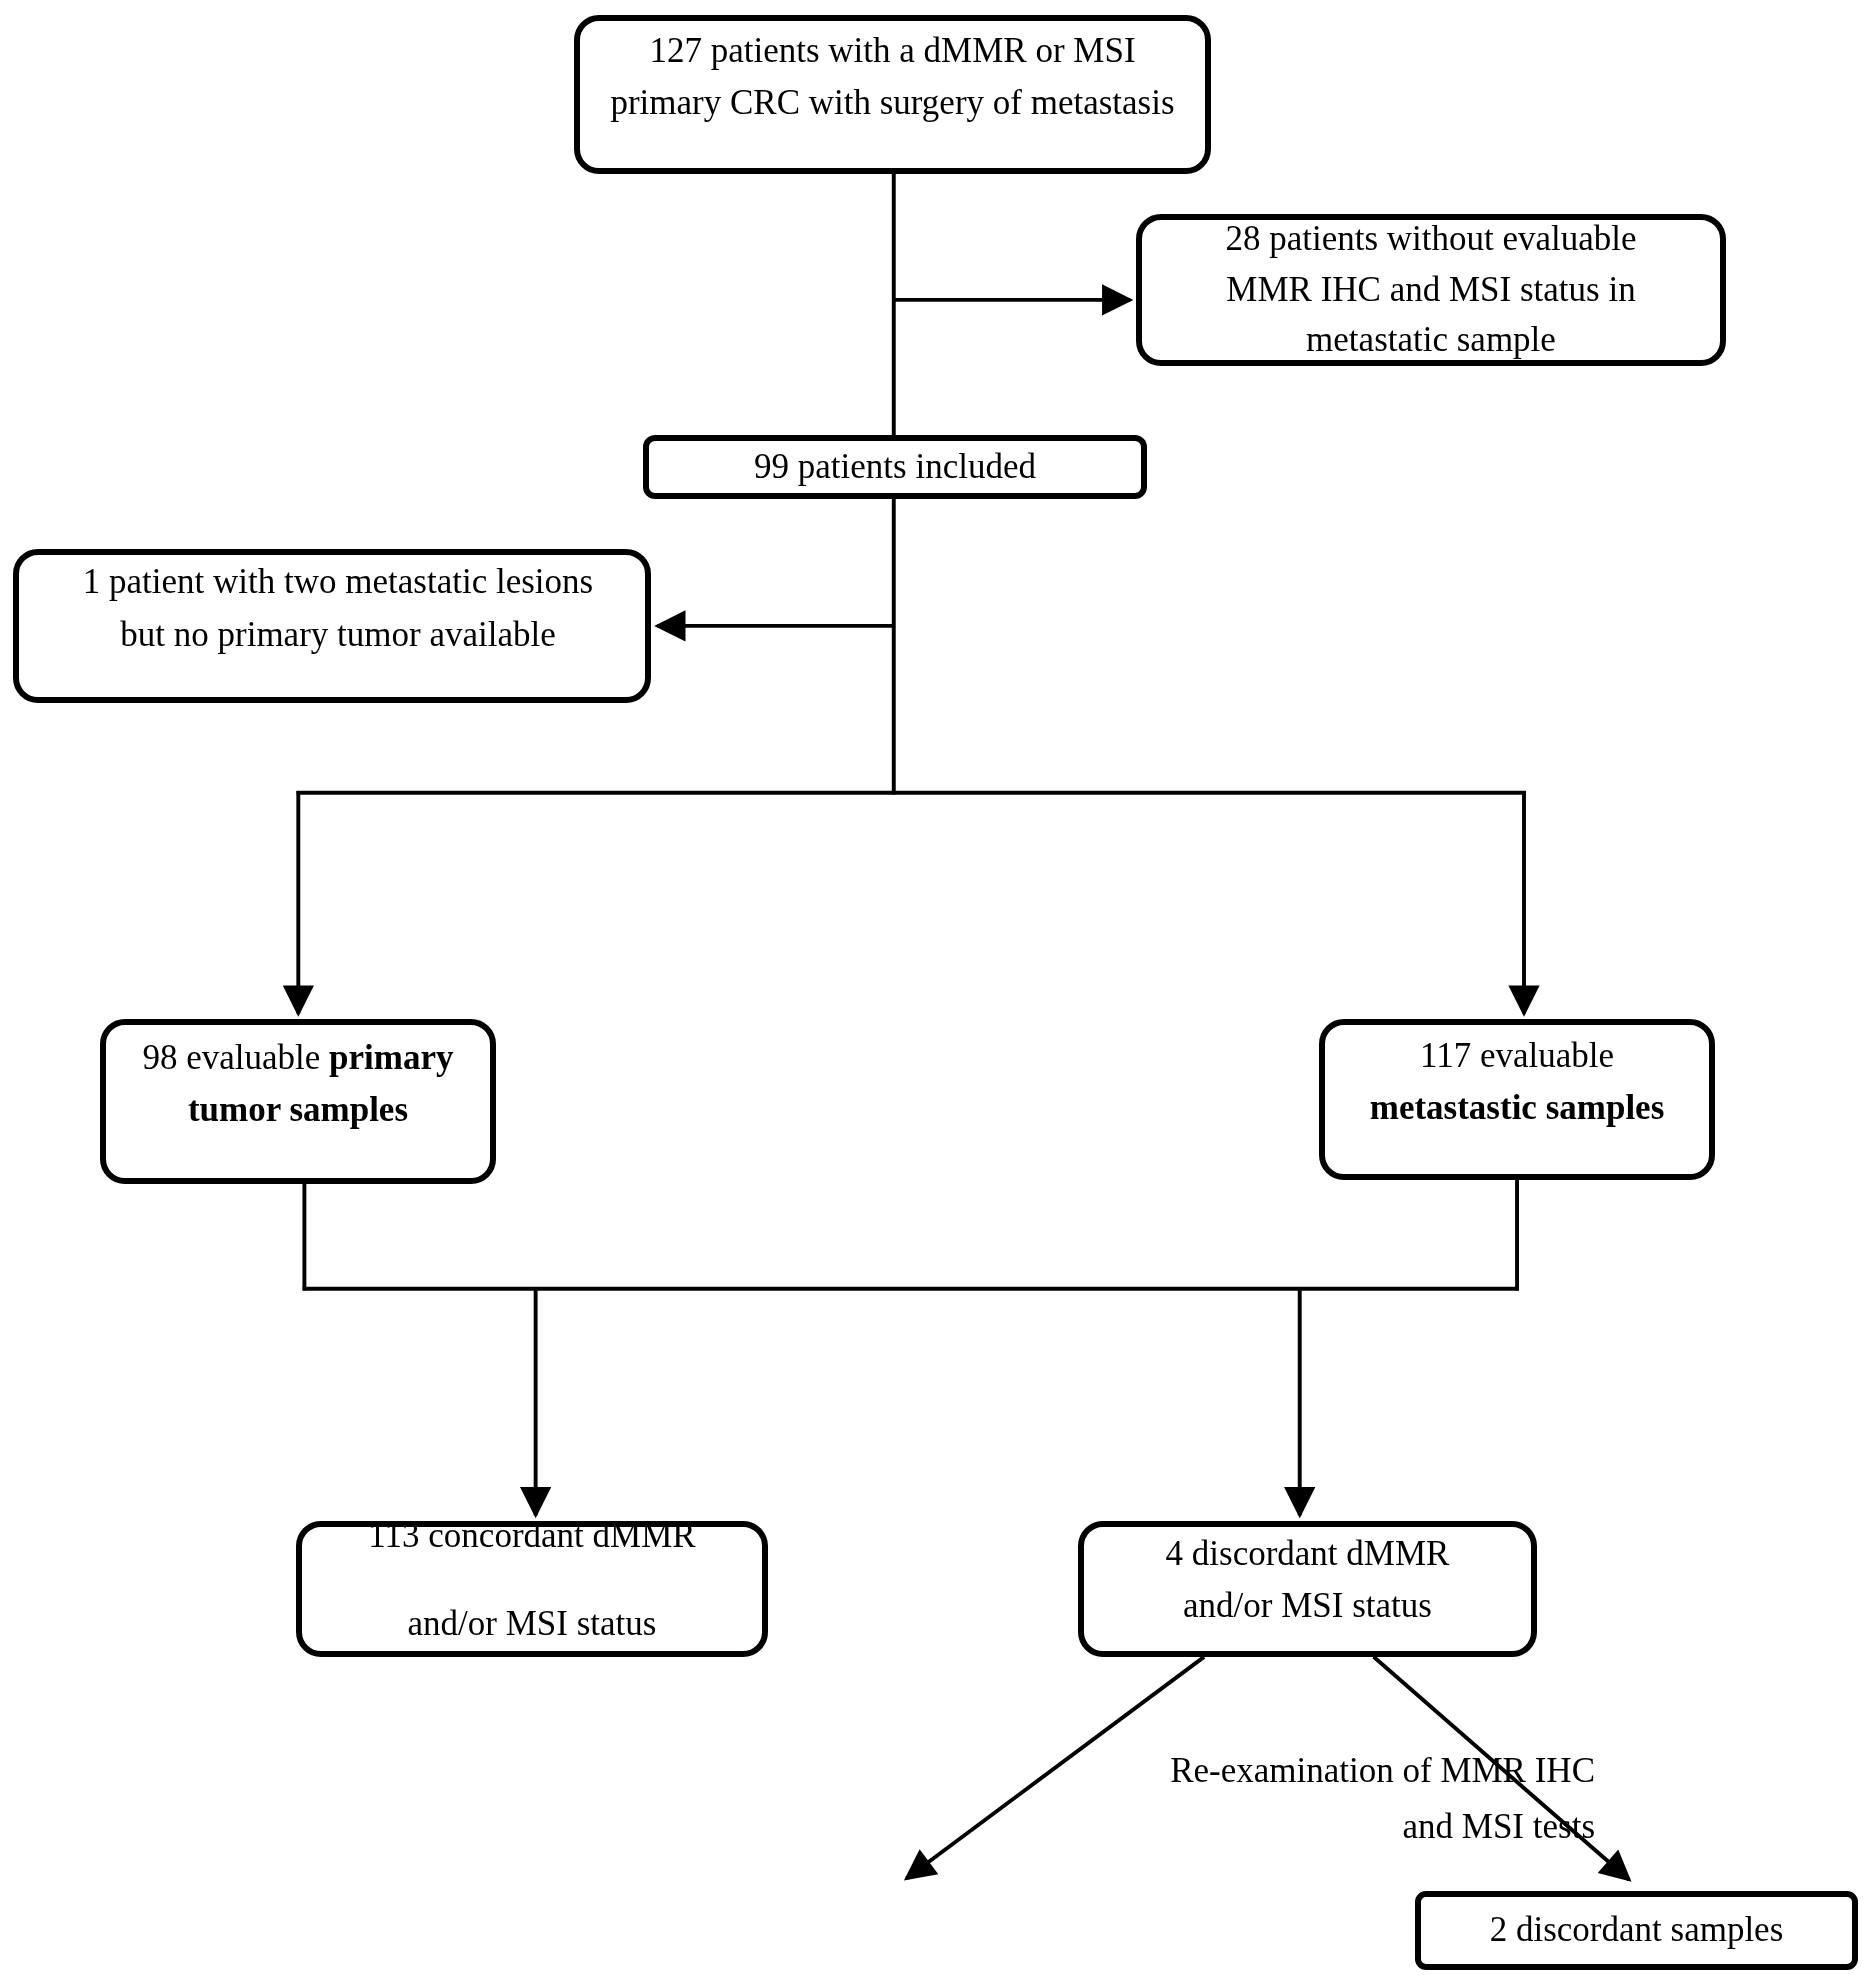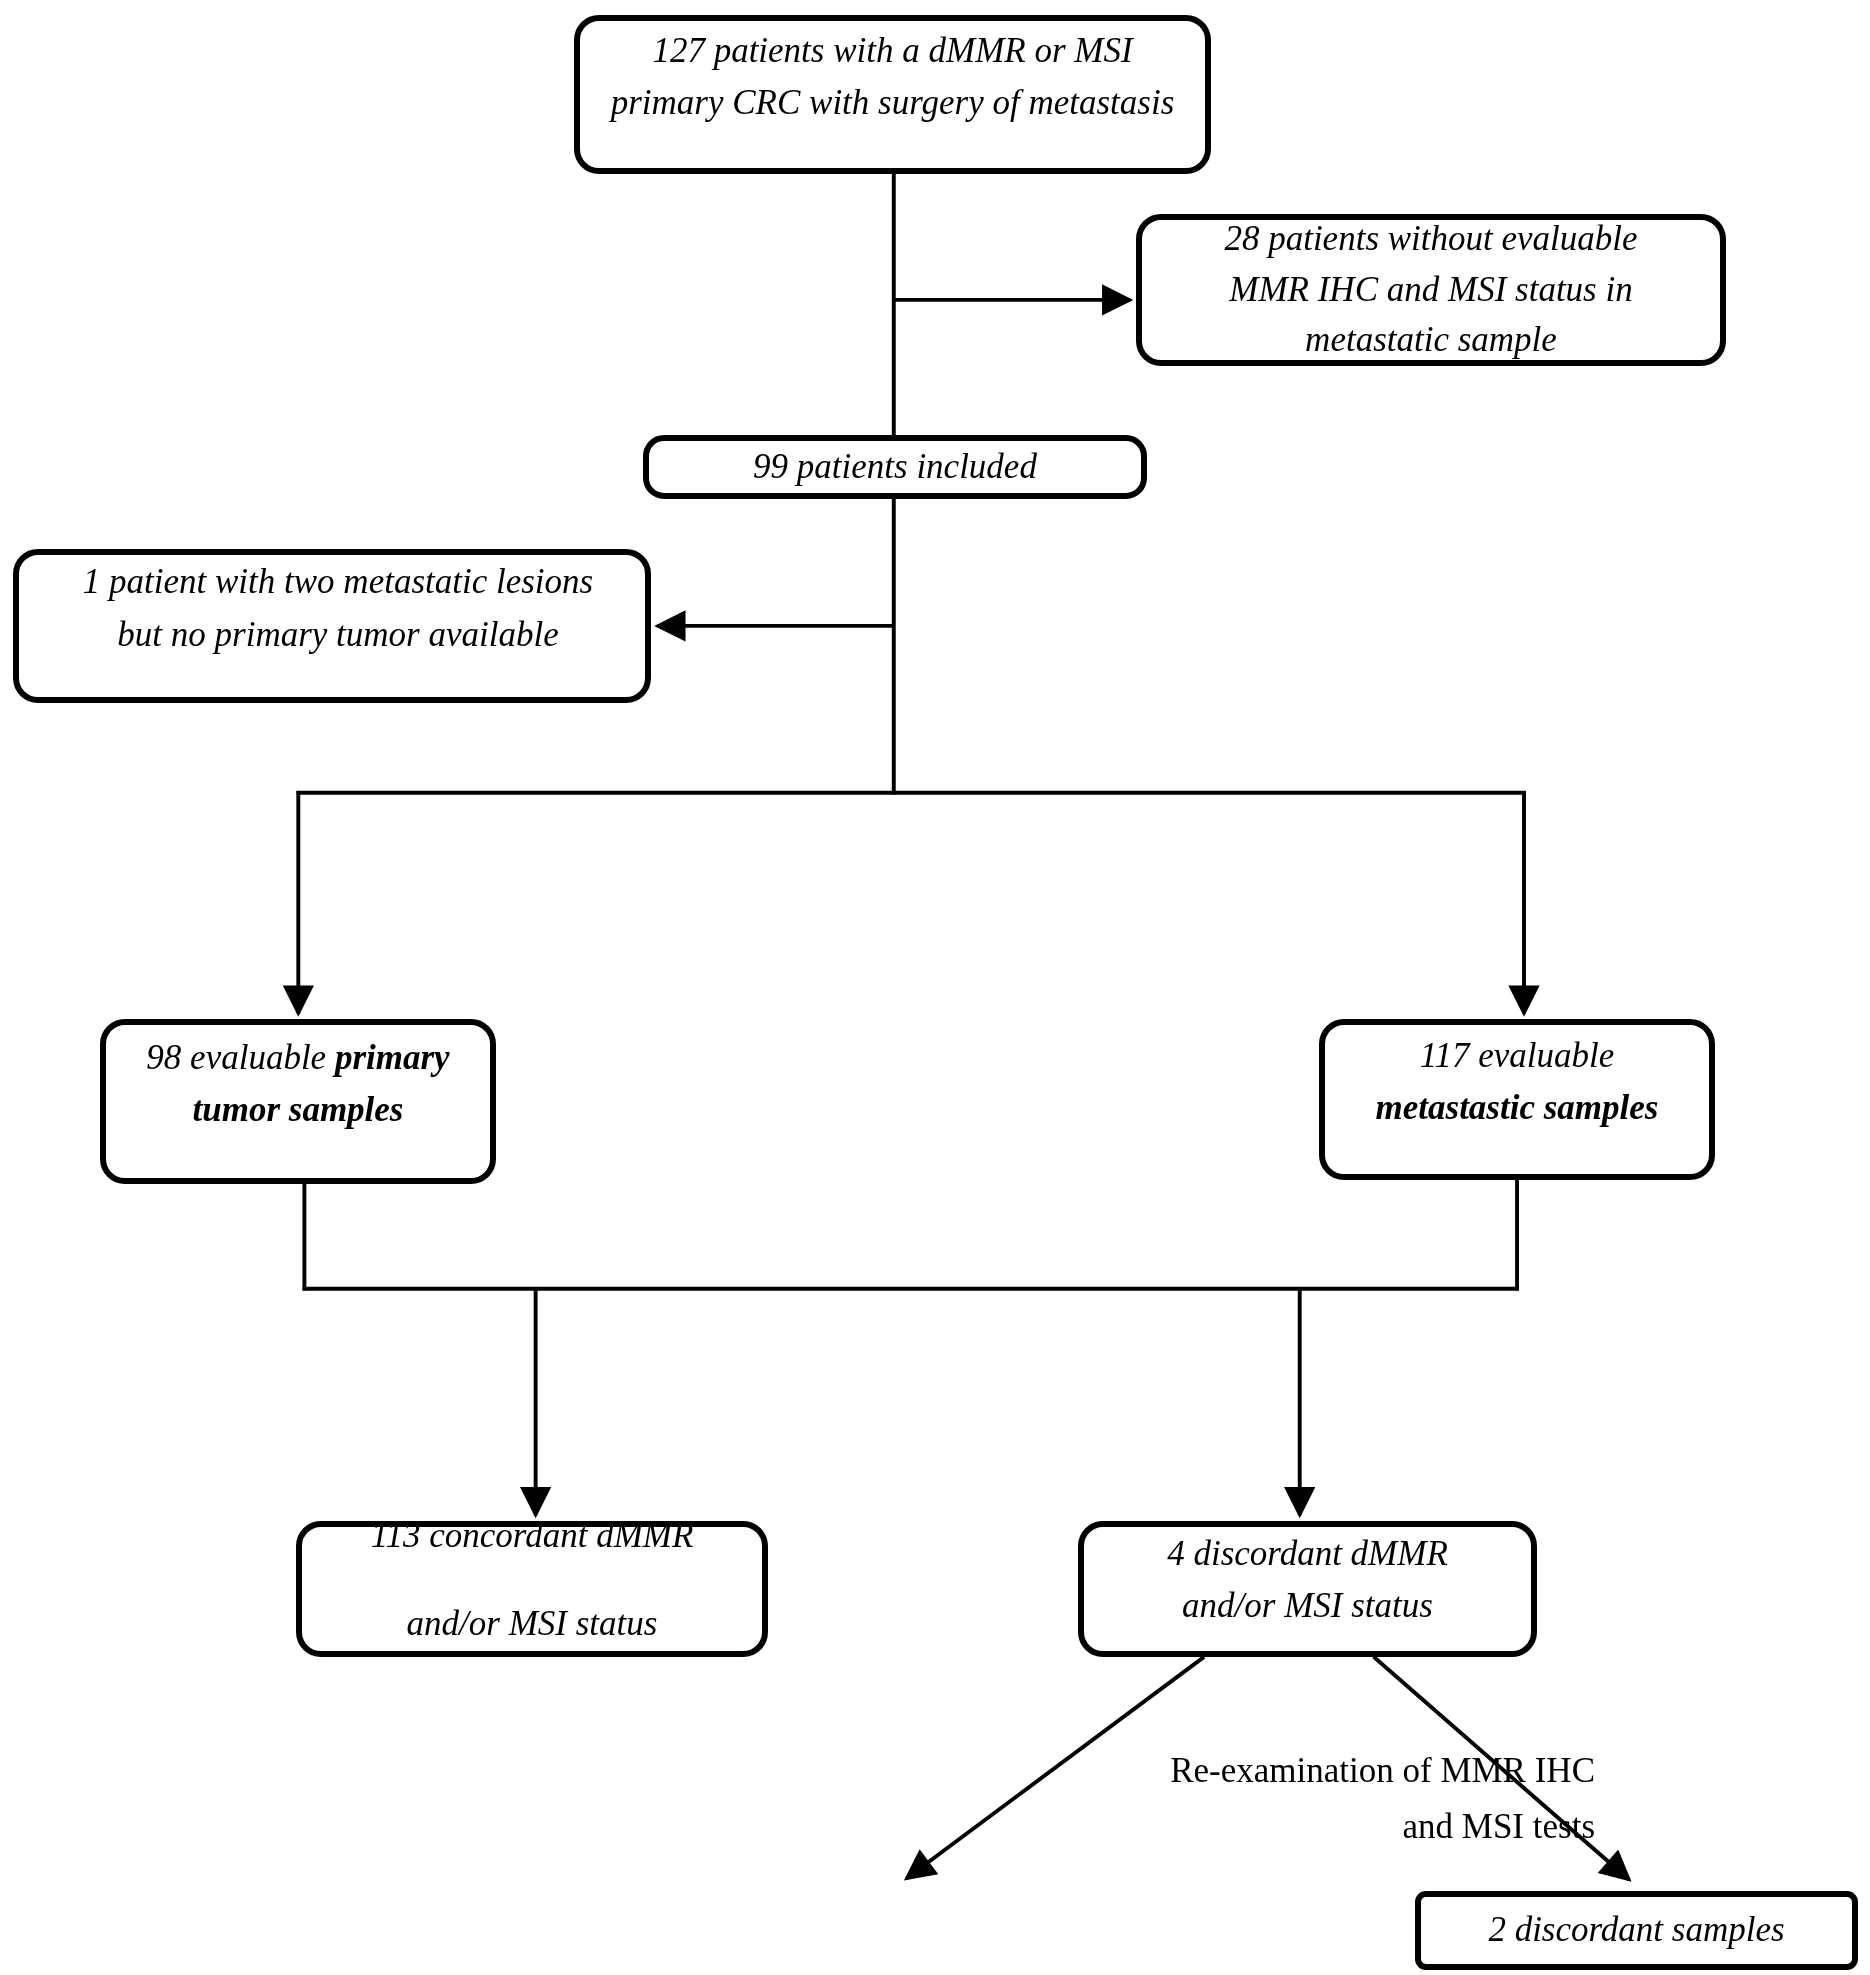--- a/index.html
+++ b/index.html
@@ -33,21 +33,20 @@
     border: 6px solid #000000;
     border-radius: 25px;
     background: #ffffff;
     display: flex;
     flex-direction: column;
     align-items: center;
     justify-content: center;
     text-align: center;
     font-size: 35px;
     line-height: 1.5;
-    font-style: italic;
   }
   .node.tight { line-height: 1.45; }
   .node.lift { padding-bottom: 35px; }
   .node.lift-sm { padding-bottom: 17.4px; }
   .b { font-weight: bold; }
   .flabel {
     position: absolute;
     text-align: right;
     font-size: 35px;
     line-height: 1.6;
@@ -95,21 +94,21 @@
     <div>127 patients with a dMMR or MSI</div>
     <div>primary CRC with surgery of metastasis</div>
   </div>
 
   <div class="node tight" style="left:1136px; top:214px; width:590px; height:152px;">
     <div>28 patients without evaluable</div>
     <div>MMR IHC and MSI status in</div>
     <div>metastatic sample</div>
   </div>
 
-  <div class="node" style="left:643px; top:435px; width:504px; height:64px; border-radius:21px;">
+  <div class="node" style="left:643px; top:435px; width:504px; height:64px; border-radius:12px;">
     <div>99 patients included</div>
   </div>
 
   <div class="node lift" style="left:13px; top:549px; width:638px; height:154px;padding-left:12px;">
     <div>1 patient with two metastatic lesions</div>
     <div>but no primary tumor available</div>
   </div>
 
   <div class="node lift" style="left:100px; top:1019px; width:396px; height:165px;">
     <div><span>98 evaluable </span><span class="b">primary</span></div>

